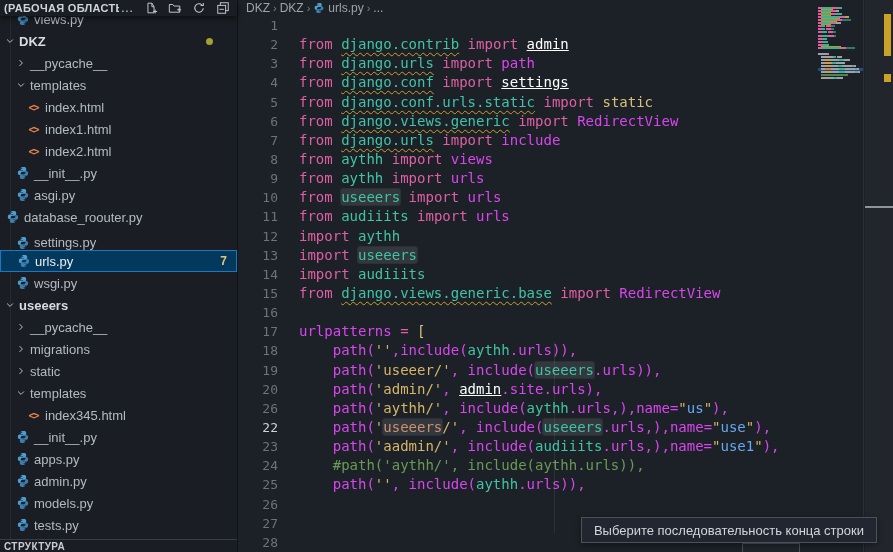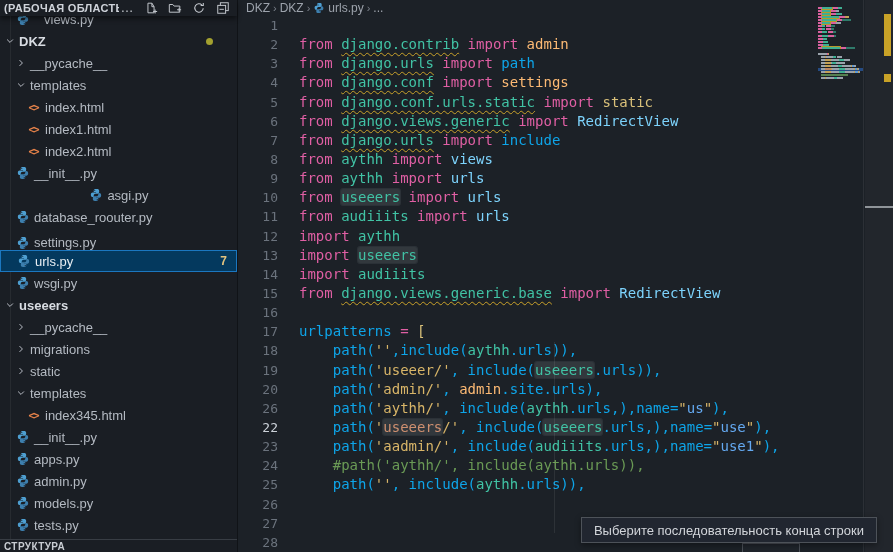--- a/index.html
+++ b/index.html
@@ -17,21 +17,21 @@
     box-shadow:0 3px 5px rgba(0,0,0,.45); }
   .sb-title { font-size:11px; font-weight:bold; color:#cfd3da; letter-spacing:.3px;
     white-space:nowrap; overflow:hidden; }
   .sb-actions { margin-left:auto; display:flex; align-items:center; gap:8px; padding-right:2px; }
   .sb-actions .act { width:16px; height:16px; display:flex; align-items:center; justify-content:center; cursor:pointer; color:#c5c9cf; }
   .sb-actions .act svg { display:block; }
   .more-dots { font-size:13px; color:#c5c9cf; line-height:10px; }
   .tree { position:absolute; left:0; top:16px; bottom:13px; width:100%; overflow:hidden; }
   .tree-guide { position:absolute; left:10px; top:0; bottom:0; width:1px; background:rgba(255,255,255,.06); }
   .row { position:relative; display:flex; align-items:center; height:22px; cursor:pointer; white-space:nowrap; }
-  .row.cut { margin-top:-8px;gap:10px; }
+  .row.cut { margin-top:-8px; }
   .row.sel { background:#04395e; border:1px solid #1b77c0; }
   .tw { width:12px; height:12px; display:flex; align-items:center; justify-content:center; flex:none; margin-right:3px; }
   .fico { width:15px; height:15px; display:flex; align-items:center; justify-content:center; flex:none; margin-right:4px; }
   .html-ico { color:#e8834a; font-family:"DejaVu Sans Mono", monospace; font-size:10px; font-weight:bold; letter-spacing:-1px; }
   .lbl { color:#b4bac2; }
   .row.sel .lbl { color:#e9eef3; }
   .lbl.root { font-weight:bold; color:#d8dce2; }
   .dot { width:7px; height:7px; border-radius:50%; background:#a3a12f; margin-left:auto; margin-right:24px; flex:none; }
   .badge { margin-left:auto; margin-right:9px; color:#e3c37f; font-weight:bold; font-size:12px; }
   .sb-outline { position:absolute; left:0; bottom:0; width:100%; height:13px; border-top:1px solid #383d44;
@@ -45,27 +45,27 @@
   .bc-sep { color:#7b818a; font-size:11px; }
   .code-area { position:absolute; left:0; top:16px; right:75px; font-family:"DejaVu Sans Mono", monospace;
     font-size:14px; line-height:19.15px; }
   .line { display:flex; height:19.15px; }
   .num { width:40px; text-align:right; color:#6b737d; flex:none; font-size:13px; user-select:none; }
   .num.active { color:#ccd2d9; }
   .code { margin-left:21px; white-space:pre; }
   .tk { }
   .c-kw { color:#e05fa4; }
   .c-mod { color:#41c3a5; }
-  .c-imp { color:#fdba74; }
-  .c-dim { color:#7dd3fc; }
+  .c-imp { color:#ffffff;text-decoration:underline; }
+  .c-dim { color:#d946ef; }
   .c-str { color:#d8b568; }
   .c-ssel { color:#cf9070; }
   .c-blu { color:#64a9f1; }
   .c-cmt { color:#6a9a55; }
-  .c-txt { color:#0ea5e9;margin-top:17px; }
+  .c-txt { color:#d946ef;margin-top:17px; }
   .c-ylw { color:#d9c07a; }
   .u { text-decoration:underline; text-decoration-style:wavy; text-decoration-color:#c9a22a;
        text-decoration-thickness:1px; text-underline-offset:3px; text-decoration-skip-ink:none; }
   .hl { background:rgba(121,129,134,.24); border-radius:2px; box-shadow:0 0 0 1px rgba(160,168,175,.12); }
   .indent-guide { position:absolute; width:1px; background:rgba(255,255,255,.08); }
   
   .minimap { position:absolute; left:580px; top:0; width:45px; height:240px; overflow:hidden; cursor:pointer; }
   .mm-seg { position:absolute; height:2px; }
   .mm-warn { position:absolute; height:3px; background:rgba(203,164,43,.9); }
   .mm-cur { position:absolute; left:0; width:45px; height:3px; background:rgba(45,111,208,.55); }
@@ -180,32 +180,32 @@
           <span class="fico">
             <svg width="14" height="14" viewBox="0 0 16 16">
   <path fill="#4e9fd1" d="M7.9 1.2c-1.6 0-2.5.7-2.5 1.9v1.4h2.7v.5H4.2C3 5 2.1 6 2.1 7.7s.9 2.7 2.1 2.7h1.2V8.6c0-1.2 1-2.1 2.2-2.1h2.3c1 0 1.7-.8 1.7-1.8V3.1c0-1.2-1-1.9-2.3-1.9H7.9z"></path>
   <circle cx="6.6" cy="2.9" r=".65" fill="#1a1e24"></circle>
   <path fill="#3d7fae" d="M8.1 14.8c1.6 0 2.5-.7 2.5-1.9v-1.4H7.9V11h3.9c1.2 0 2.1-1 2.1-2.7s-.9-2.7-2.1-2.7h-1.2v1.8c0 1.2-1 2.1-2.2 2.1H6.1c-1 0-1.7.8-1.7 1.8v1.6c0 1.2 1 1.9 2.3 1.9h1.4z"></path>
   <circle cx="9.4" cy="13.1" r=".65" fill="#1a1e24"></circle>
             </svg>
           </span>
           <span class="lbl">__init__.py</span>
         </div>
-        <div class="row" style=" justify-content: center;">
+        <div class="row" style="padding-left: 15px;">
           <span class="fico">
             <svg width="14" height="14" viewBox="0 0 16 16">
   <path fill="#4e9fd1" d="M7.9 1.2c-1.6 0-2.5.7-2.5 1.9v1.4h2.7v.5H4.2C3 5 2.1 6 2.1 7.7s.9 2.7 2.1 2.7h1.2V8.6c0-1.2 1-2.1 2.2-2.1h2.3c1 0 1.7-.8 1.7-1.8V3.1c0-1.2-1-1.9-2.3-1.9H7.9z"></path>
   <circle cx="6.6" cy="2.9" r=".65" fill="#1a1e24"></circle>
   <path fill="#3d7fae" d="M8.1 14.8c1.6 0 2.5-.7 2.5-1.9v-1.4H7.9V11h3.9c1.2 0 2.1-1 2.1-2.7s-.9-2.7-2.1-2.7h-1.2v1.8c0 1.2-1 2.1-2.2 2.1H6.1c-1 0-1.7.8-1.7 1.8v1.6c0 1.2 1 1.9 2.3 1.9h1.4z"></path>
   <circle cx="9.4" cy="13.1" r=".65" fill="#1a1e24"></circle>
             </svg>
           </span>
           <span class="lbl">asgi.py</span>
         </div>
-        <div class="row" style="padding-left: 15px;">
+        <div class="row" style="padding-left: 5px;">
           <span class="fico">
             <svg width="14" height="14" viewBox="0 0 16 16">
   <path fill="#4e9fd1" d="M7.9 1.2c-1.6 0-2.5.7-2.5 1.9v1.4h2.7v.5H4.2C3 5 2.1 6 2.1 7.7s.9 2.7 2.1 2.7h1.2V8.6c0-1.2 1-2.1 2.2-2.1h2.3c1 0 1.7-.8 1.7-1.8V3.1c0-1.2-1-1.9-2.3-1.9H7.9z"></path>
   <circle cx="6.6" cy="2.9" r=".65" fill="#1a1e24"></circle>
   <path fill="#3d7fae" d="M8.1 14.8c1.6 0 2.5-.7 2.5-1.9v-1.4H7.9V11h3.9c1.2 0 2.1-1 2.1-2.7s-.9-2.7-2.1-2.7h-1.2v1.8c0 1.2-1 2.1-2.2 2.1H6.1c-1 0-1.7.8-1.7 1.8v1.6c0 1.2 1 1.9 2.3 1.9h1.4z"></path>
   <circle cx="9.4" cy="13.1" r=".65" fill="#1a1e24"></circle>
             </svg>
           </span>
           <span class="lbl">database_roouter.py</span>
         </div>

